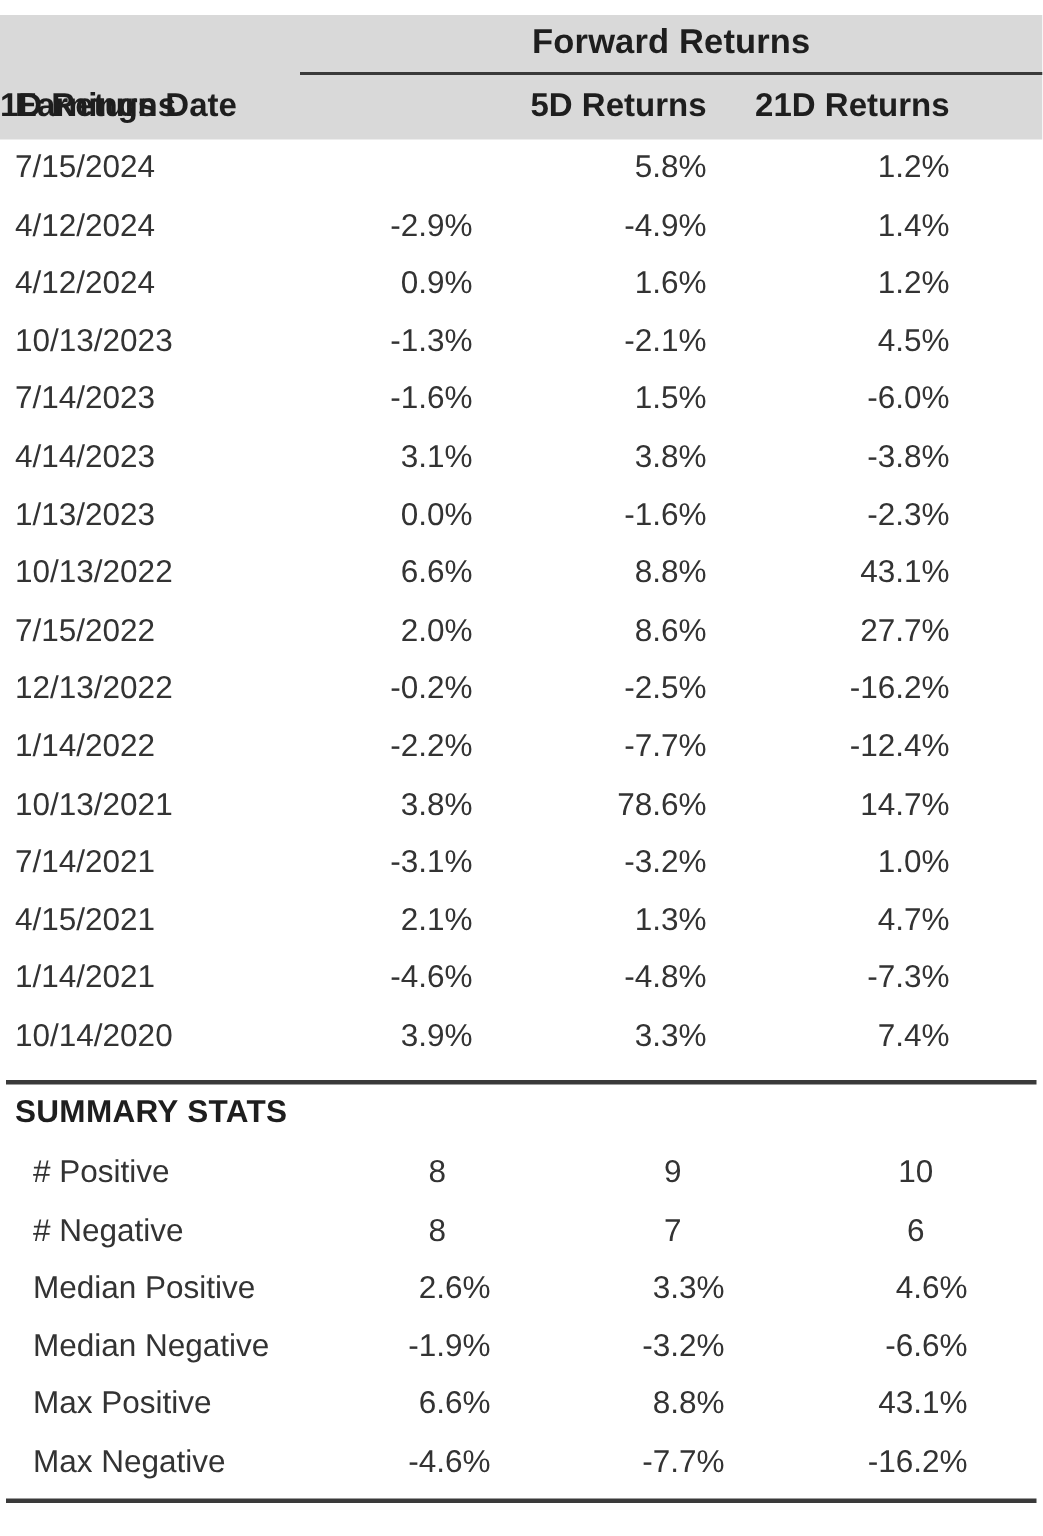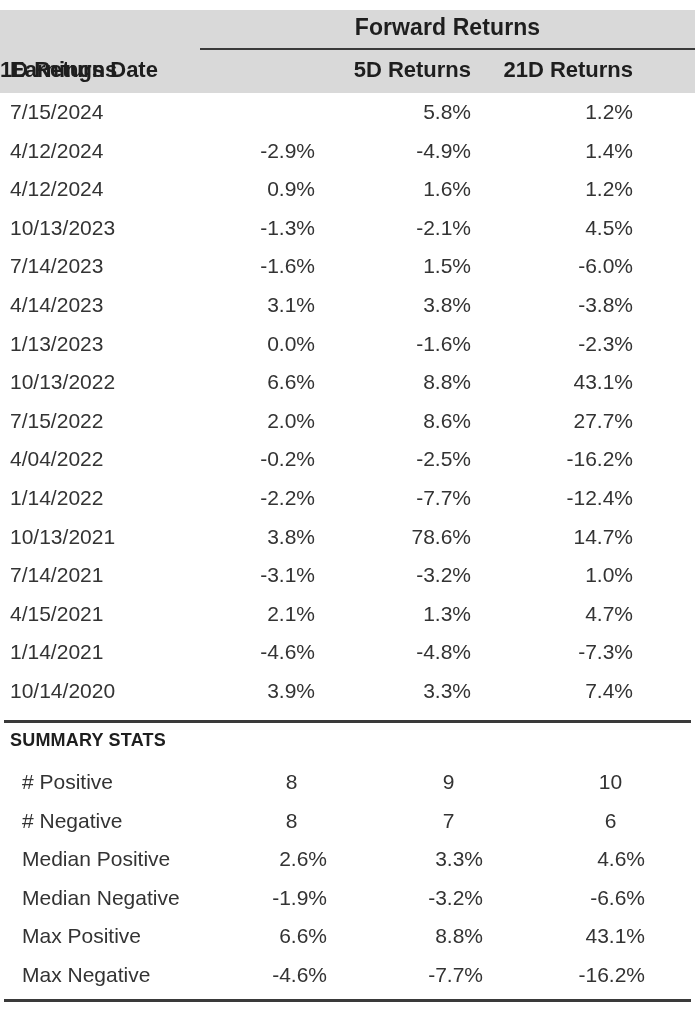--- a/index.html
+++ b/index.html
@@ -110,21 +110,21 @@
     top: 999px;
     width: 687px;
     height: 3px;
     background: #3a3a3a;
   }
 
   .summary-heading {
     position: absolute;
     left: 10px;
     top: 730px;
-    font-size: 18px;
+    font-size: 21px;
     font-weight: bold;
     color: #1e1e1e;
     letter-spacing: 0.2px;
   }
 
   .summary-rows {
     position: absolute;
     left: 12px;
     top: 763px;
     width: 695px;
@@ -194,21 +194,21 @@
         <div class="cell v2">8.8%</div>
         <div class="cell v3">43.1%</div>
       </div>
       <div class="row">
         <div class="cell label">7/15/2022</div>
         <div class="cell v1">2.0%</div>
         <div class="cell v2">8.6%</div>
         <div class="cell v3">27.7%</div>
       </div>
       <div class="row">
-        <div class="cell label">4/04/2022</div>
+        <div class="cell label">12/13/2022</div>
         <div class="cell v1">-0.2%</div>
         <div class="cell v2">-2.5%</div>
         <div class="cell v3">-16.2%</div>
       </div>
       <div class="row">
         <div class="cell label">1/14/2022</div>
         <div class="cell v1">-2.2%</div>
         <div class="cell v2">-7.7%</div>
         <div class="cell v3">-12.4%</div>
       </div>

